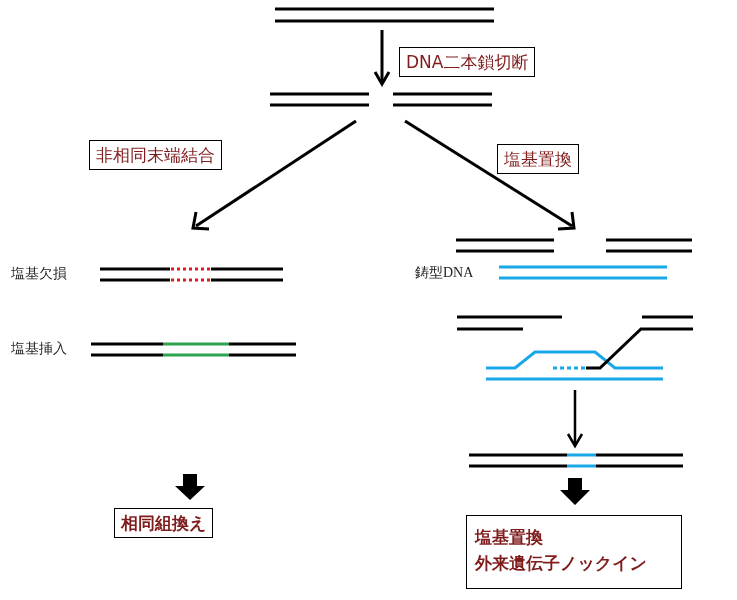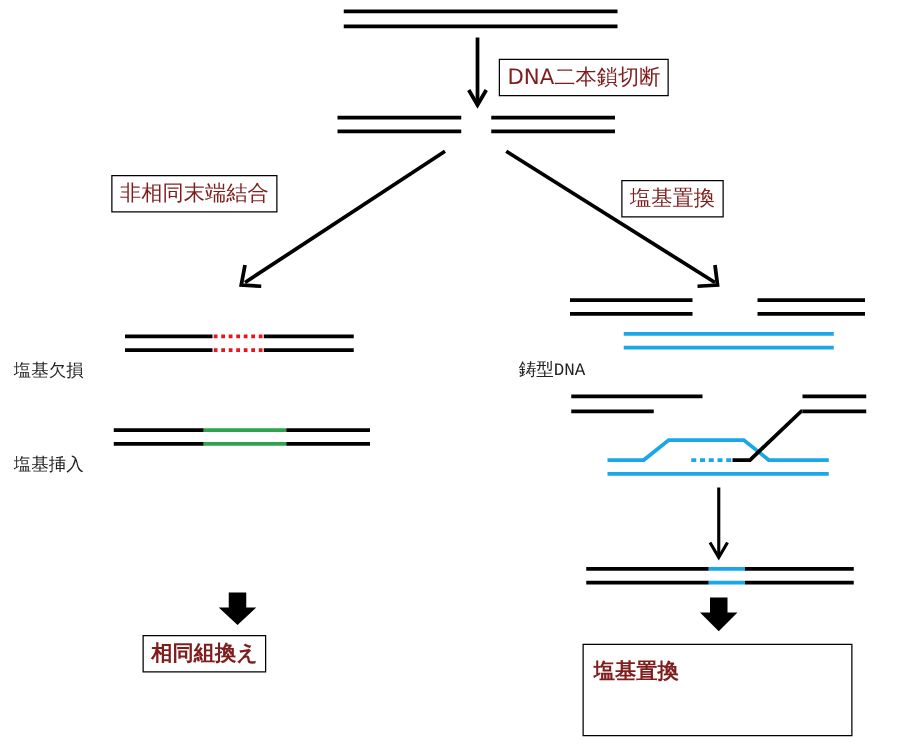--- a/index.html
+++ b/index.html
@@ -4,21 +4,21 @@
 <style>
   html, body { margin: 0; padding: 0; background: #ffffff; }
   body { width: 737px; height: 600px; position: relative; overflow: hidden;
          font-family: "DejaVu Sans", sans-serif; }
   svg { position: absolute; left: 0; top: 0; }
   .box { position: absolute; border: 1px solid #000; background: #fff;
          font-size: 17px; color: #7f1d1d; line-height: 22px; padding: 0 6px;
          white-space: nowrap; font-family: "DejaVu Sans", sans-serif; }
   .box.bold { font-weight: bold; }
   .lbl { position: absolute; font-size: 14px; color: #222; white-space: nowrap;
-         font-family: Liberation Mono, monospace; margin-top: 23px; }
+         font-family: Liberation Serif, serif; }
 </style>
 </head>
 <body>
 
 <svg width="737" height="600" viewBox="0 0 737 600">
   <defs>
     <marker id="ah" markerWidth="10" markerHeight="10" refX="8" refY="5" orient="auto" markerUnits="userSpaceOnUse">
       <path d="M0,0 L9,5 L0,10" fill="none" stroke="#000" stroke-width="2.5"></path>
     </marker>
   </defs>
@@ -118,13 +118,14 @@
 <div class="box" style="left:497px; top:144px; height:28px; line-height:28px;">塩基置換</div>
 
 <div class="lbl" style="left:11px; top:265px;">塩基欠損</div>
 <div class="lbl" style="left:11px; top:340px;text-align:center;">塩基挿入</div>
 <div class="lbl" style="left:415px; top:264px;">鋳型DNA</div>
 
 <div class="box bold" style="left:114px; top:508px; height:28px; line-height:28px;">相同組換え</div>
 
 <div class="box bold" style="left:466px; top:515px; width:198px; height:56px; padding:8px 8px;">
   <div style="line-height:26px;">塩基置換</div>
+  <div style="line-height:26px;">外来遺伝子ノックイン</div>
 </div>
 
 </body></html>

